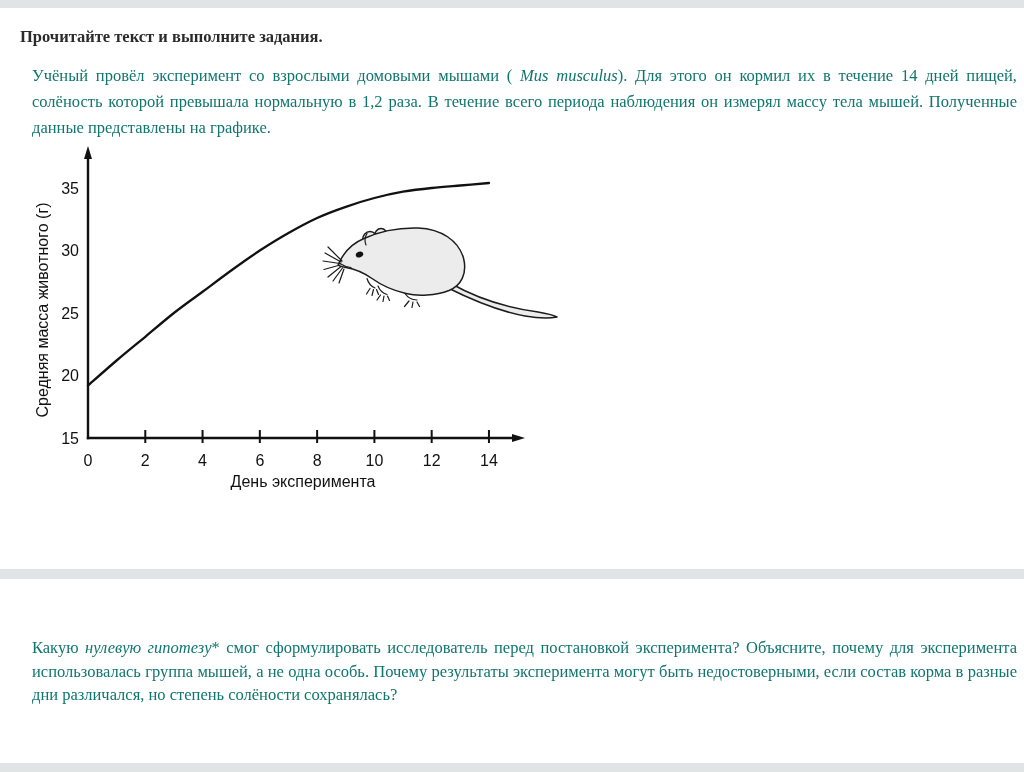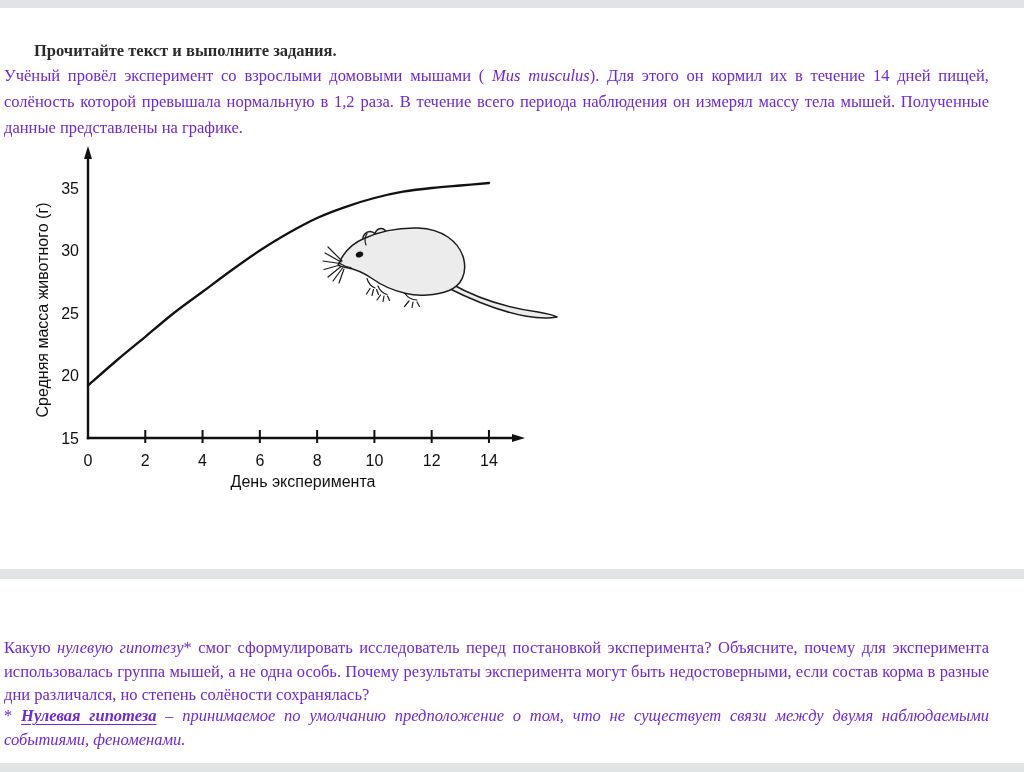--- a/index.html
+++ b/index.html
@@ -18,36 +18,36 @@
     left: 0;
     width: 1024px;
     background: #e0e4e5;
   }
   .band-top { top: 0; height: 8px; }
   .band-mid { top: 569px; height: 10px; }
   .band-bottom { top: 763px; height: 9px; }
   .heading {
     position: absolute;
     left: 20px;
-    margin: 14px;
+    margin: 0;
     font-size: 16.5px;
     font-weight: bold;
     color: #2b2b2b;
     white-space: nowrap;
   }
   .heading-1 { top: 27px; }
   .heading-2 { top: 597px; }
   .para {
     position: absolute;
-    left: 4px;
+    left: 32px;
     width: 985px;
     margin: 0;
     text-align: justify;
     font-size: 16.5px;
-    color: #6d28d9;
+    color: #0f766e;
   }
   .para-intro { top: 63px; line-height: 26px; }
   .para-question { top: 636px; line-height: 23.5px; }
   .para-footnote { top: 704px; line-height: 24px; }
   .species { font-style: italic; }
   .term-underlined {
     font-style: italic;
     text-underline-offset: 3px;
   }
   .footnote-term {
@@ -131,16 +131,15 @@
       <path class="mouse-line" d="M378,286 Q380.5,292.5 387,294.5 M380.5,295 L377,300 M384,296 L383,301.5 M387.5,296 L389.5,300.5"></path>
       <path class="mouse-line" d="M405,293.5 Q409,299.5 417,300 M409,301 L404.5,306.5 M413,302 L412,307.5 M417,302 L419.5,306.5"></path>
     </g>
   </svg>
 
   <div class="band band-mid" style="background: rgb(224, 228, 229);"></div>
 
 
   <p class="para para-question"><span>Какую </span><span class="term-underlined">нулевую гипотезу</span><span>* смог сформулировать исследователь перед постановкой эксперимента? Объясните, почему для эксперимента использовалась группа мышей, а не одна особь. Почему результаты эксперимента могут быть недостоверными, если состав корма в разные дни различался, но степень солёности сохранялась?</span></p>
 
-  <p class="para para-footnote"><span>* </span><span class="footnote-term">Нулевая гипотеза</span><span class="footnote-def"> – принимаемое по умолчанию предположение о том, что не существует связи между двумя наблюдаемыми событиями, феноменами.</span></p>
 
   <div class="band band-bottom" style="background: rgb(224, 228, 229);"></div>
 </div>
 
 </body></html>

